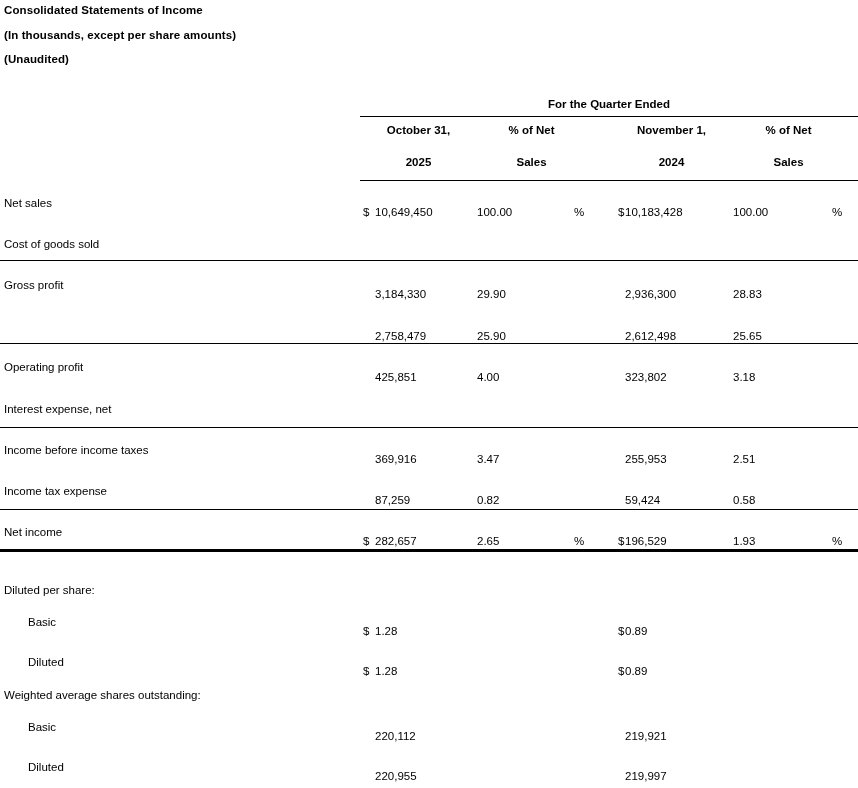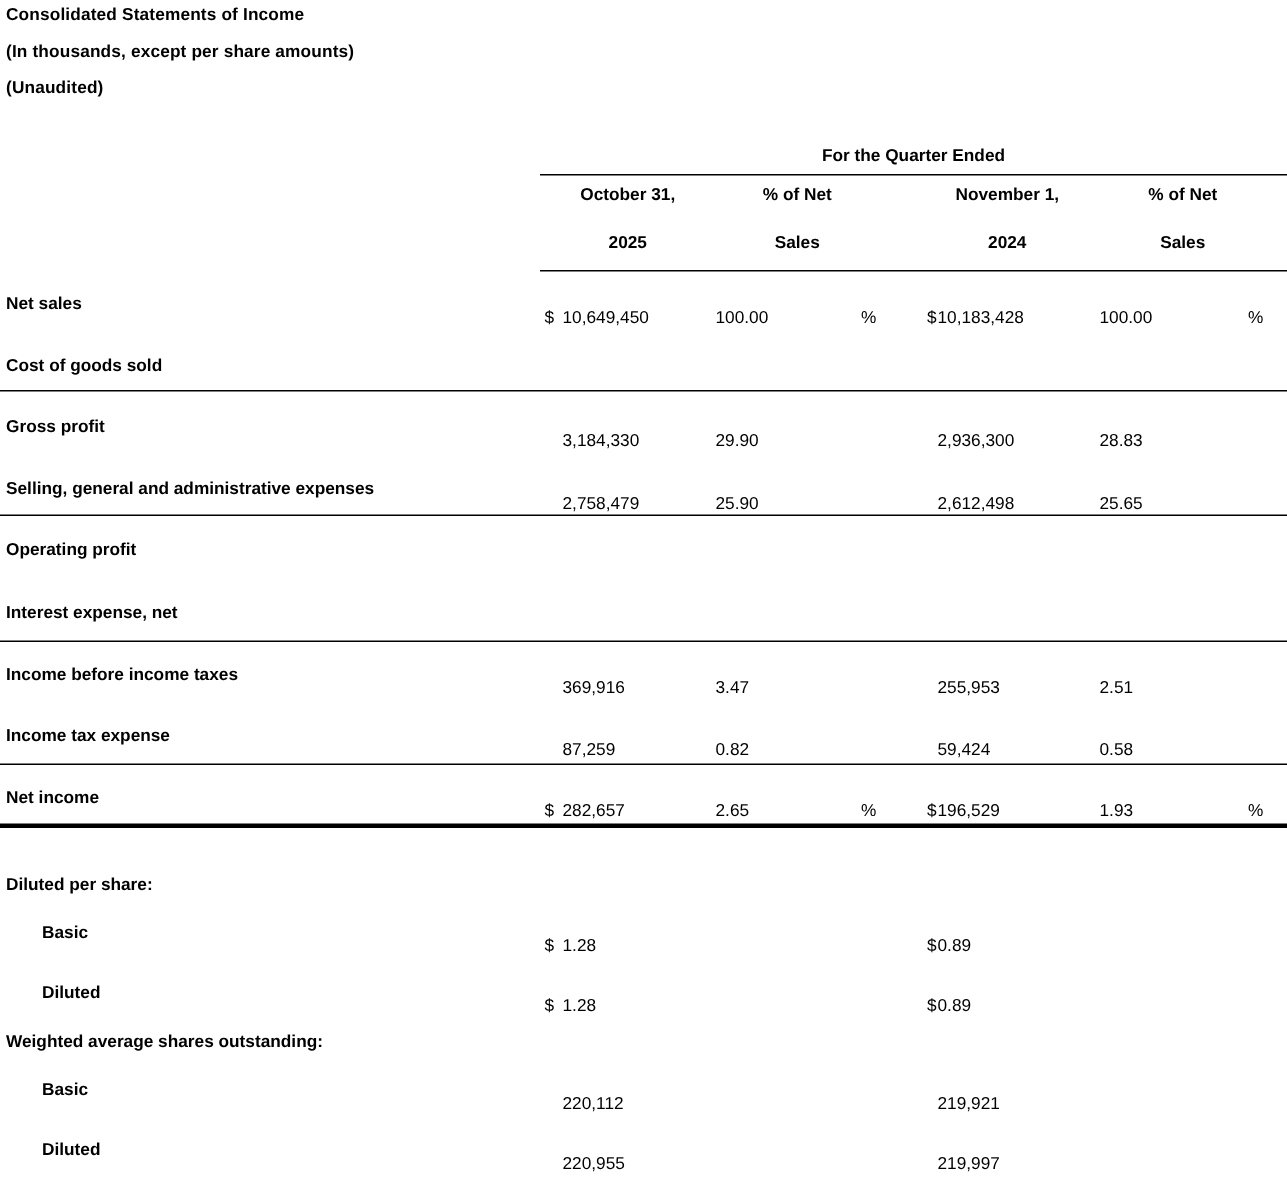--- a/index.html
+++ b/index.html
@@ -8,21 +8,21 @@
     width: 858px;
     height: 788px;
     background: #ffffff;
     color: #000000;
     font-family: "Liberation Sans", sans-serif;
     font-size: 11.5px;
     line-height: 14px;
     overflow: hidden;
   }
   .title-line { position: absolute; left: 4px; font-weight: bold; letter-spacing: 0.1px; }
-  .lbl { position: absolute; left: 4px; font-weight: bold; }
+  .lbl { position: absolute; left: 4px; }
   .lbl.indent { left: 28px; text-align: center; }
   .rule { position: absolute; background: #000000; height: 1px; }
   .rule.thick { height: 3px; }
   .rule.tablewide { left: 360px; width: 498px; }
   .rule.fullwide { left: 0; width: 858px; }
   
   .vals {
     position: absolute;
     left: 360px;
     width: 498px;
@@ -101,35 +101,45 @@
     <span class="num">3,184,330</span>
     <span class="num">29.90</span>
     <span class="pct"></span>
     <span></span>
     <span class="d2"></span>
     <span class="num">2,936,300</span>
     <span class="num">28.83</span>
     <span class="pct"></span>
   </div>
 
-  <div class="lbl" style="top:319px">Selling, general and administrative expenses</div>
   <div class="vals" style="top:329px">
     <span class="d1"></span>
     <span class="num">2,758,479</span>
     <span class="num">25.90</span>
     <span class="pct"></span>
     <span></span>
     <span class="d2"></span>
     <span class="num">2,612,498</span>
     <span class="num">25.65</span>
     <span class="pct"></span>
   </div>
   <div class="rule fullwide" style="top:343px"></div>
 
   <div class="lbl" style="top:360px">Operating profit</div>
+  <div class="vals" style="top:370px">
+    <span class="d1"></span>
+    <span class="num">425,851</span>
+    <span class="num">4.00</span>
+    <span class="pct"></span>
+    <span></span>
+    <span class="d2"></span>
+    <span class="num">323,802</span>
+    <span class="num">3.18</span>
+    <span class="pct"></span>
+  </div>
 
   <div class="lbl" style="top:402px">Interest expense, net</div>
   <div class="rule fullwide" style="top:427px"></div>
 
   <div class="lbl" style="top:443px">Income before income taxes</div>
   <div class="vals" style="top:452px">
     <span class="d1"></span>
     <span class="num">369,916</span>
     <span class="num">3.47</span>
     <span class="pct"></span>

